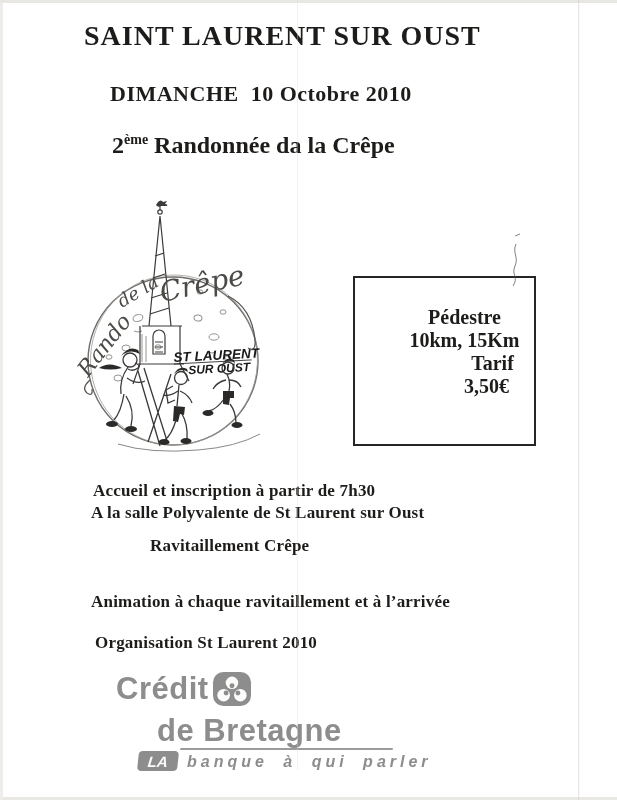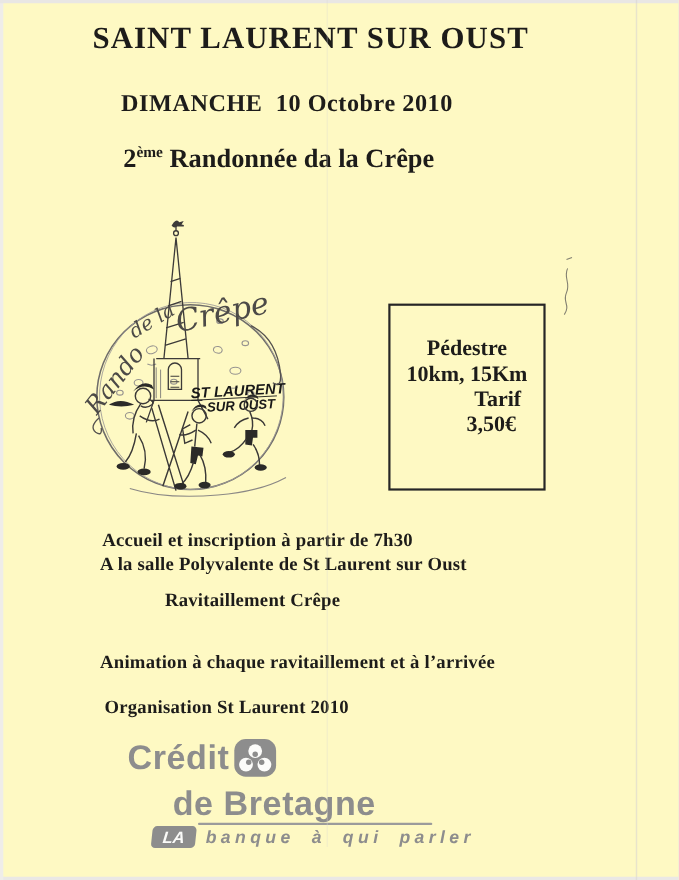--- a/index.html
+++ b/index.html
@@ -1,33 +1,33 @@
 <!DOCTYPE html>
 <html><head>
 <meta charset="utf-8">
 <style>
   html,body{margin:0;padding:0;background:#e9e7e4;}
   .page{
     position:relative;width:617px;height:800px;margin:0 auto;
-    background:#fef9c3;overflow:hidden;
+    background:#ffffff;overflow:hidden;
     font-family:"Liberation Serif",serif;color:#1d1c1a;
     box-shadow:inset 0 3px 0 #e9e7e4, inset 3px 0 0 #efede9, inset 0 -3px 0 #eae8e5;
   }
   .abs{position:absolute;}
   .ink{color:#1d1c1a;}
   .pre{white-space:pre;}
   .title{left:84px;top:20px;font-size:28px;font-weight:bold;letter-spacing:1px;}
   .dateline{left:110px;top:81px;font-size:22px;font-weight:bold;letter-spacing:.5px;}
   .eventline{left:112px;top:132px;font-size:24px;font-weight:bold;}
   .eventline sup{font-size:14px;line-height:0;}
   .logo-wrap{left:76px;top:196px;width:196px;height:258px;}
   .pricing-box{
     left:353px;top:276px;width:139px;height:138px;
     border:2.5px solid #262626;background:transparent;
-    text-align:center;padding-top:28px;
+    text-align:center;padding-top:28px;padding-left:40px;
   }
   .pricing-box .pline{font-size:20px;font-weight:bold;line-height:23px;}
   .pricing-box .pline.indent{text-indent:12px;margin-left:44px;}
   .body-line{font-size:17px;font-weight:bold;letter-spacing:.2px;}
   .b1{left:93px;top:481px;}
   .b2{left:91px;top:503px;}
   .b3{left:150px;top:536px;}
   .b4{left:96px;top:570px;}
   .b5{left:91px;top:592px;}
   .b6{left:95px;top:633px;}

